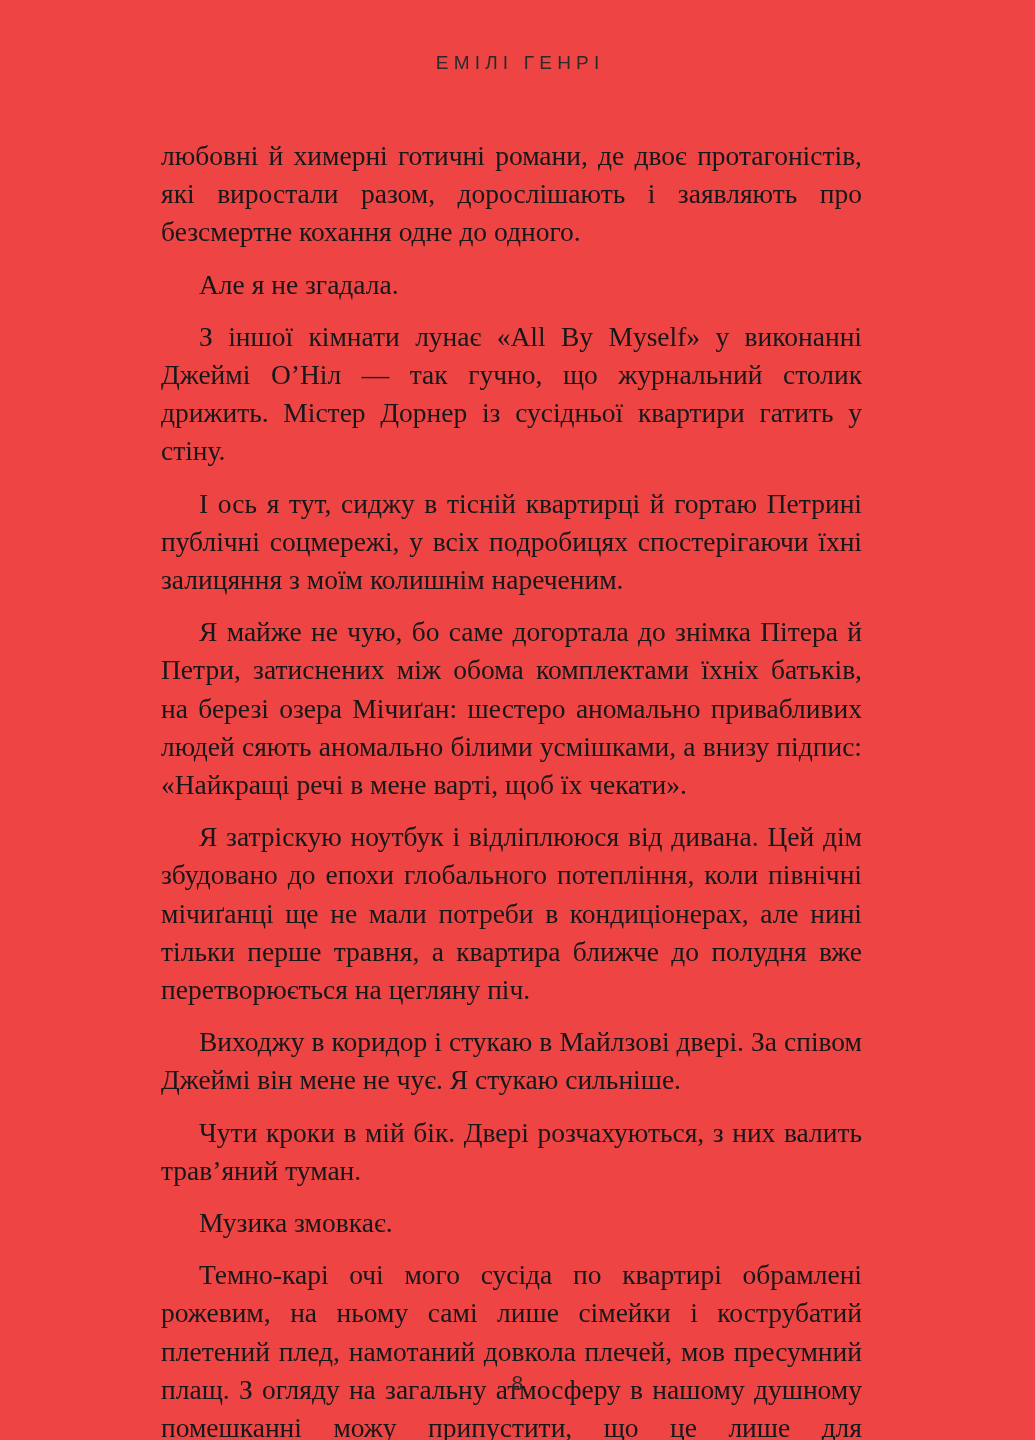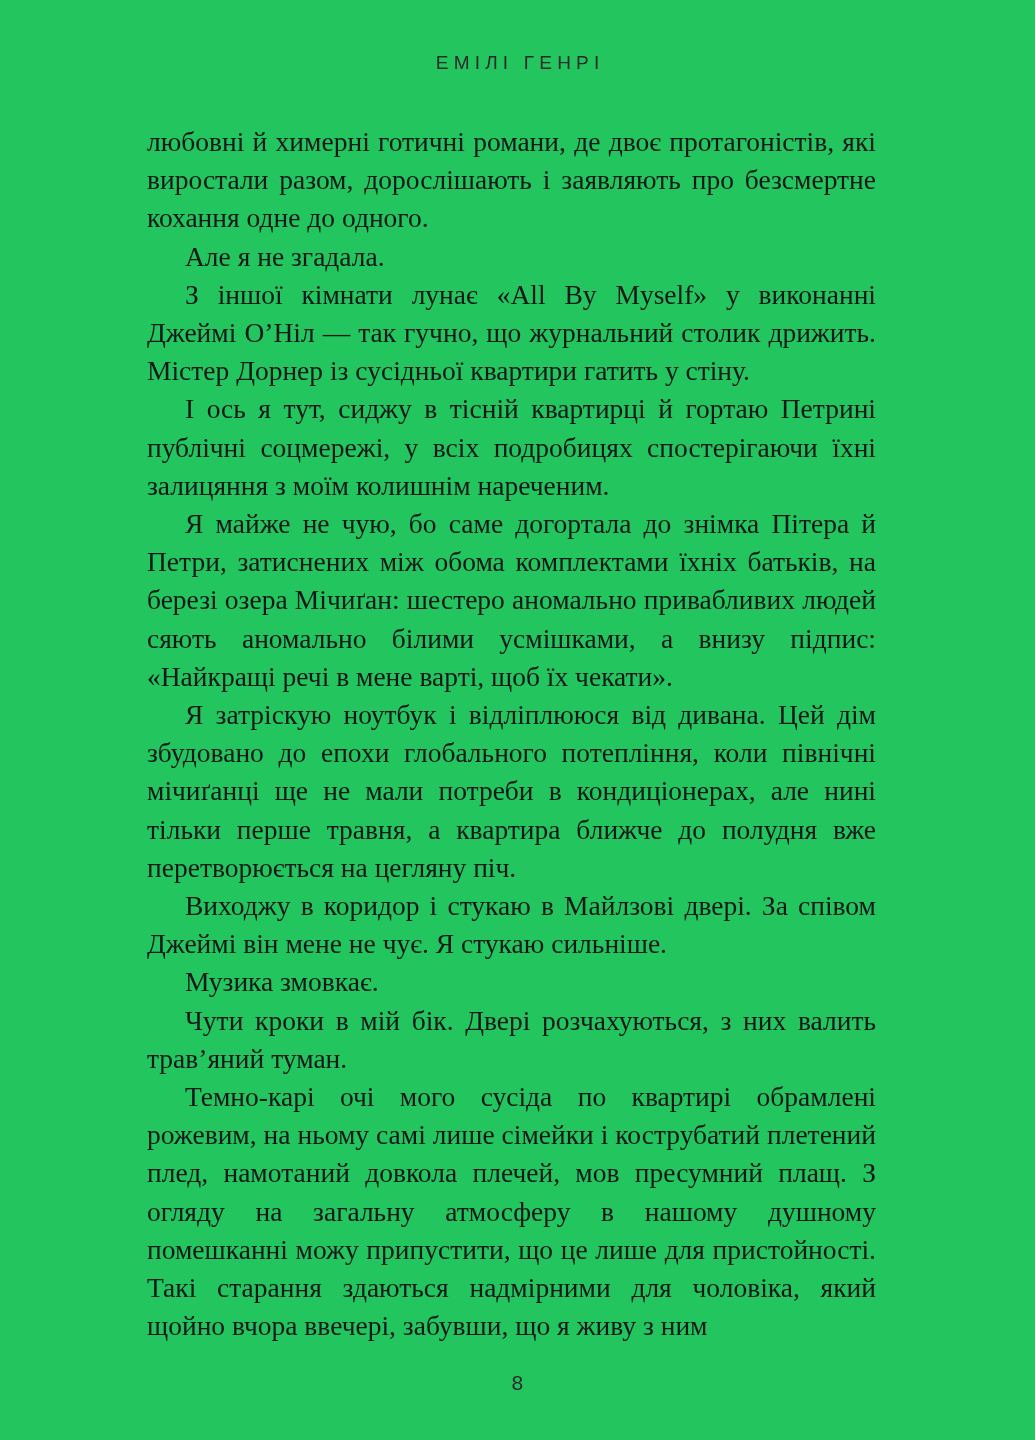--- a/index.html
+++ b/index.html
@@ -4,21 +4,21 @@
 <style>
   html, body {
     margin: 0;
     padding: 0;
     background: #ffffff;
   }
   .page {
     position: relative;
     width: 1035px;
     height: 1440px;
-    background: #22c55e;
+    background: #ef4444;
     overflow: hidden;
     box-sizing: border-box;
   }
   .running-head {
     position: absolute;
     top: 52px;
     left: 0;
     width: 1035px;
     text-align: center;
     font-family: "Liberation Sans", sans-serif;
@@ -35,21 +35,21 @@
     width: 729px;
     font-family: "Liberation Serif", "DejaVu Serif", serif;
     font-size: 27.5px;
     line-height: 38.2px;
     color: #16181a;
     text-align: justify;
     text-justify: inter-word;
     hyphens: manual;
   }
   .text-column p {
-    margin: 0;
+    margin: 14px;
     text-indent: 38px;
   }
   .text-column p.no-indent {
     text-indent: 0;
   }
   .text-column p:last-child {
     text-align: justify;
   }
   .folio {
     position: absolute;
@@ -72,20 +72,20 @@
   <div class="running-head">ЕМІЛІ ГЕНРІ</div>
 
   <div class="text-column">
     <p class="no-indent">любовні й химерні готичні романи, де двоє протагоністів, які виростали разом, дорослішають і заявляють про безсмертне кохання одне до одного.</p>
     <p>Але я не згадала.</p>
     <p>З іншої кімнати лунає «All By Myself» у виконанні Джеймі О’Ніл — так гучно, що журнальний столик дрижить. Містер Дорнер із сусідньої квартири гатить у стіну.</p>
     <p>І ось я тут, сиджу в тісній квартирці й гортаю Петрині публічні соцмережі, у всіх подробицях спостерігаючи їхні залицяння з моїм колишнім нареченим.</p>
     <p>Я майже не чую, бо саме догортала до знімка Пітера й Петри, затиснених між обома комплектами їхніх батьків, на березі озера Мічиґан: шестеро аномально привабливих людей сяють аномально білими усмішками, а внизу підпис: «Найкращі речі в мене варті, щоб їх чекати».</p>
     <p>Я затріскую ноутбук і відліплююся від дивана. Цей дім збудовано до епохи глобального потепління, коли північні мічиґанці ще не мали потреби в кондиціонерах, але нині тільки перше травня, а квартира ближче до полудня вже перетворюється на цегляну піч.</p>
     <p>Виходжу в коридор і стукаю в Майлзові двері. За співом Джеймі він мене не чує. Я стукаю сильніше.</p>
+    <p>Чути кроки в мій бік. Двері розчахуються, з них валить трав’яний туман.</p>
     <p>Музика змовкає.</p>
-    <p>Чути кроки в мій бік. Двері розчахуються, з них валить трав’яний туман.</p>
     <p>Темно-карі очі мого сусіда по квартирі обрамлені рожевим, на ньому самі лише сімейки і кострубатий плетений плед, намотаний довкола плечей, мов пресумний плащ. З огляду на загальну атмосферу в нашому душному помешканні можу припустити, що це лише для пристойності. Такі старання здаються надмірними для чоловіка, який щойно вчора ввечері, забувши, що я живу з ним</p>
   </div>
 
   <div class="folio">8</div>
 
 </div>
 
 </body></html>

